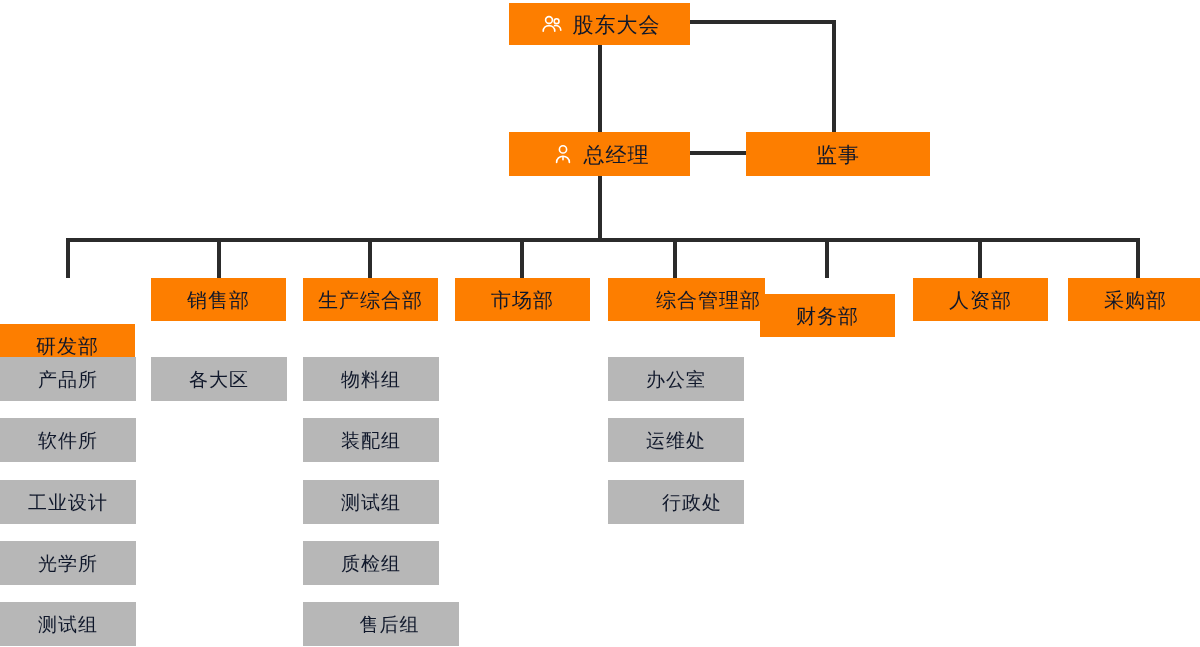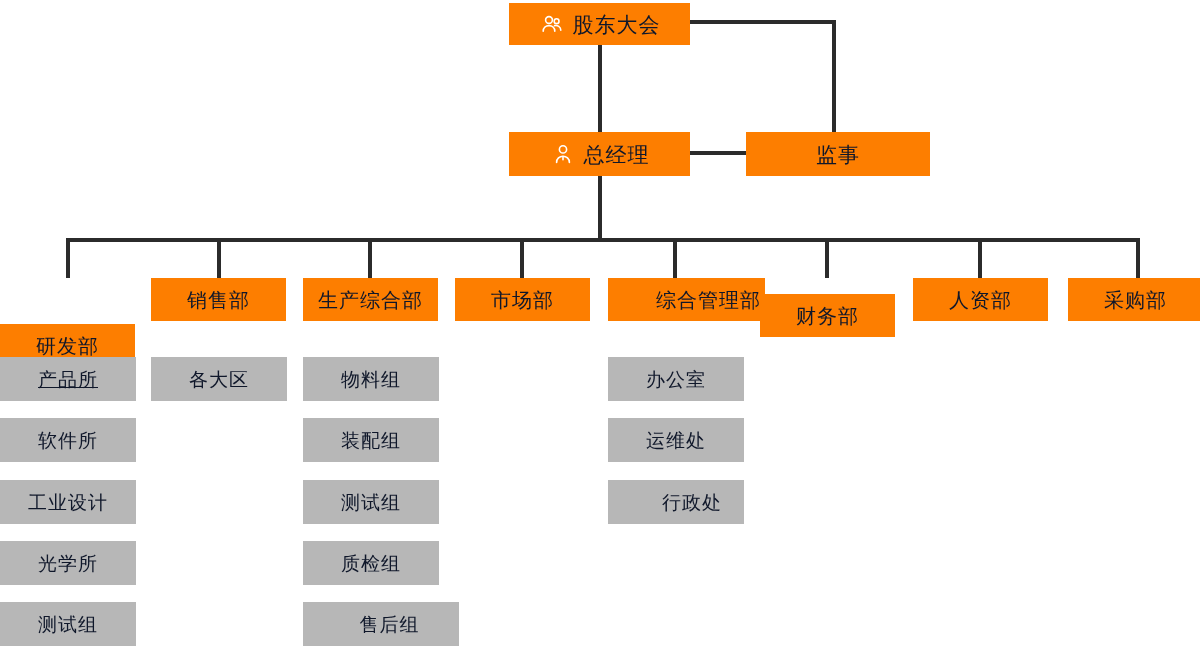--- a/index.html
+++ b/index.html
@@ -133,21 +133,21 @@
   <div class="node dept" style="left:760px; top:278px; width:135px; height:43px;margin-top:16px;">
     <span class="label">财务部</span>
   </div>
   <div class="node dept" style="left:913px; top:278px; width:135px; height:43px;">
     <span class="label">人资部</span>
   </div>
   <div class="node dept" style="left:1068px; top:278px; width:135px; height:43px;">
     <span class="label">采购部</span>
   </div>
 
-  <div class="node sub" style="left:0px; top:357px; width:136px; height:44px;text-decoration:underline;">
+  <div class="node sub" style="left:0px; top:357px; width:136px; height:44px;">
     <span class="label">产品所</span>
   </div>
   <div class="node sub" style="left:0px; top:418px; width:136px; height:44px;">
     <span class="label">软件所</span>
   </div>
   <div class="node sub" style="left:0px; top:480px; width:136px; height:44px;">
     <span class="label">工业设计</span>
   </div>
   <div class="node sub" style="left:0px; top:541px; width:136px; height:44px;">
     <span class="label">光学所</span>

